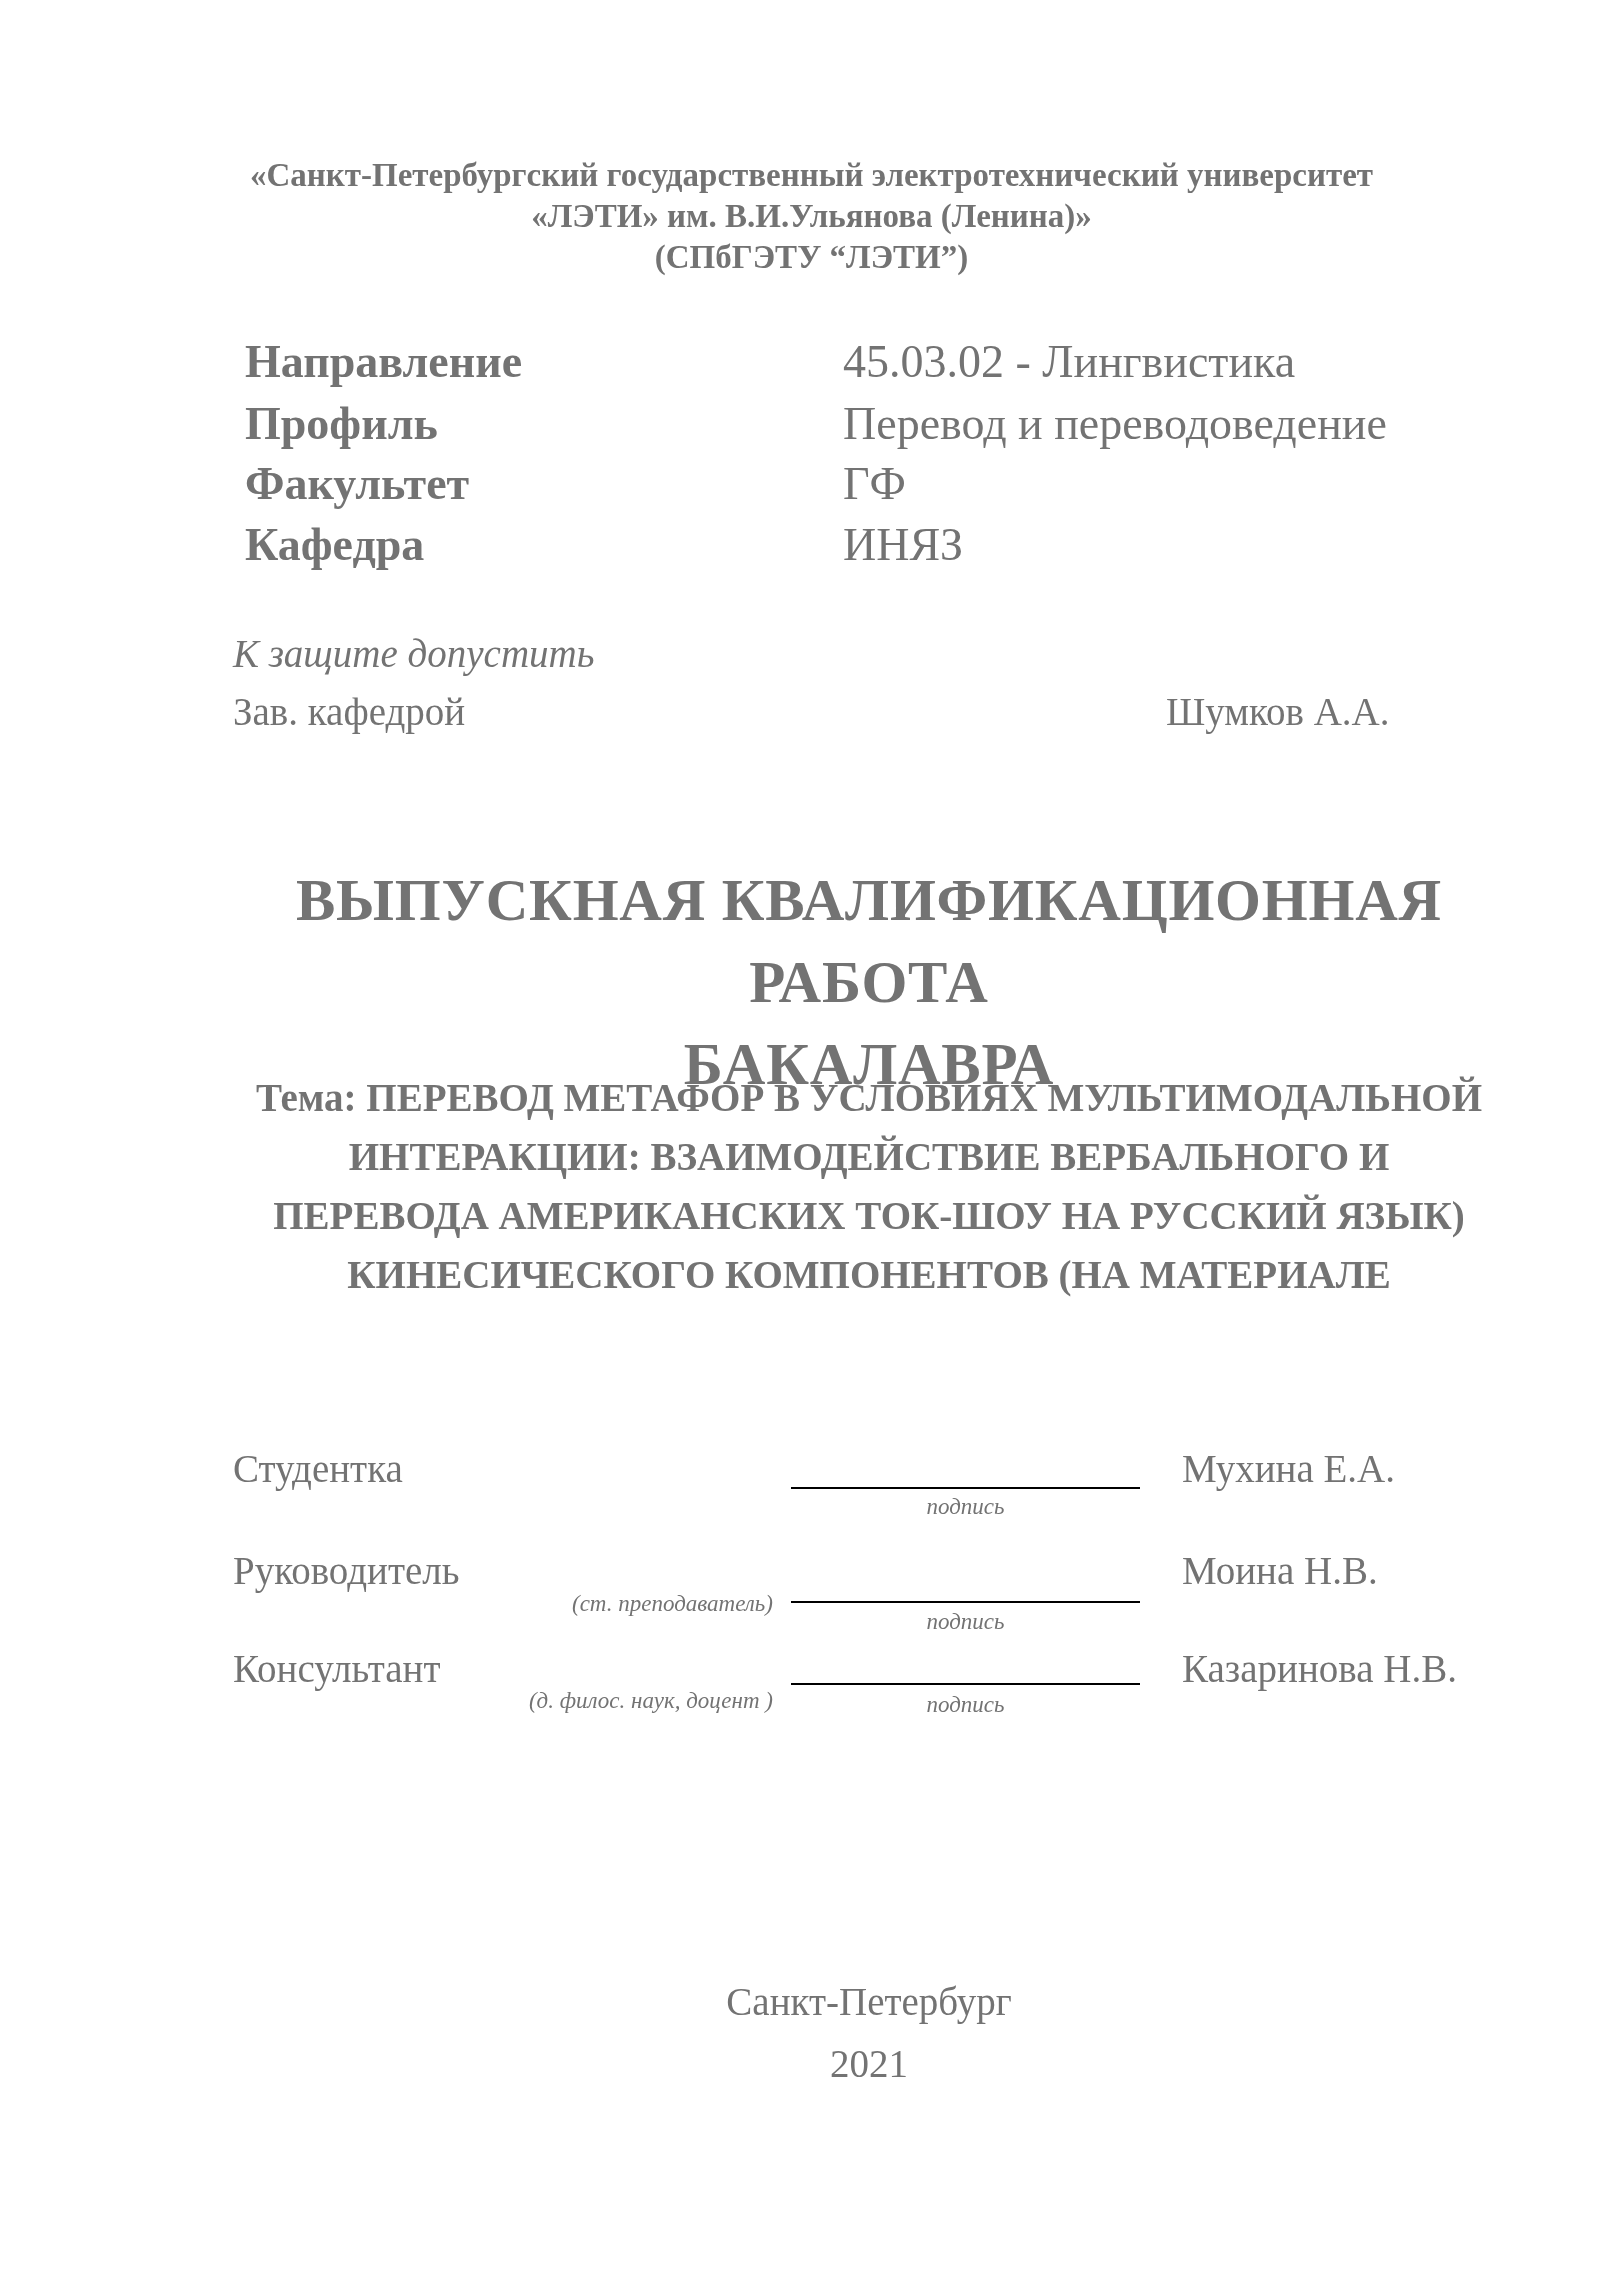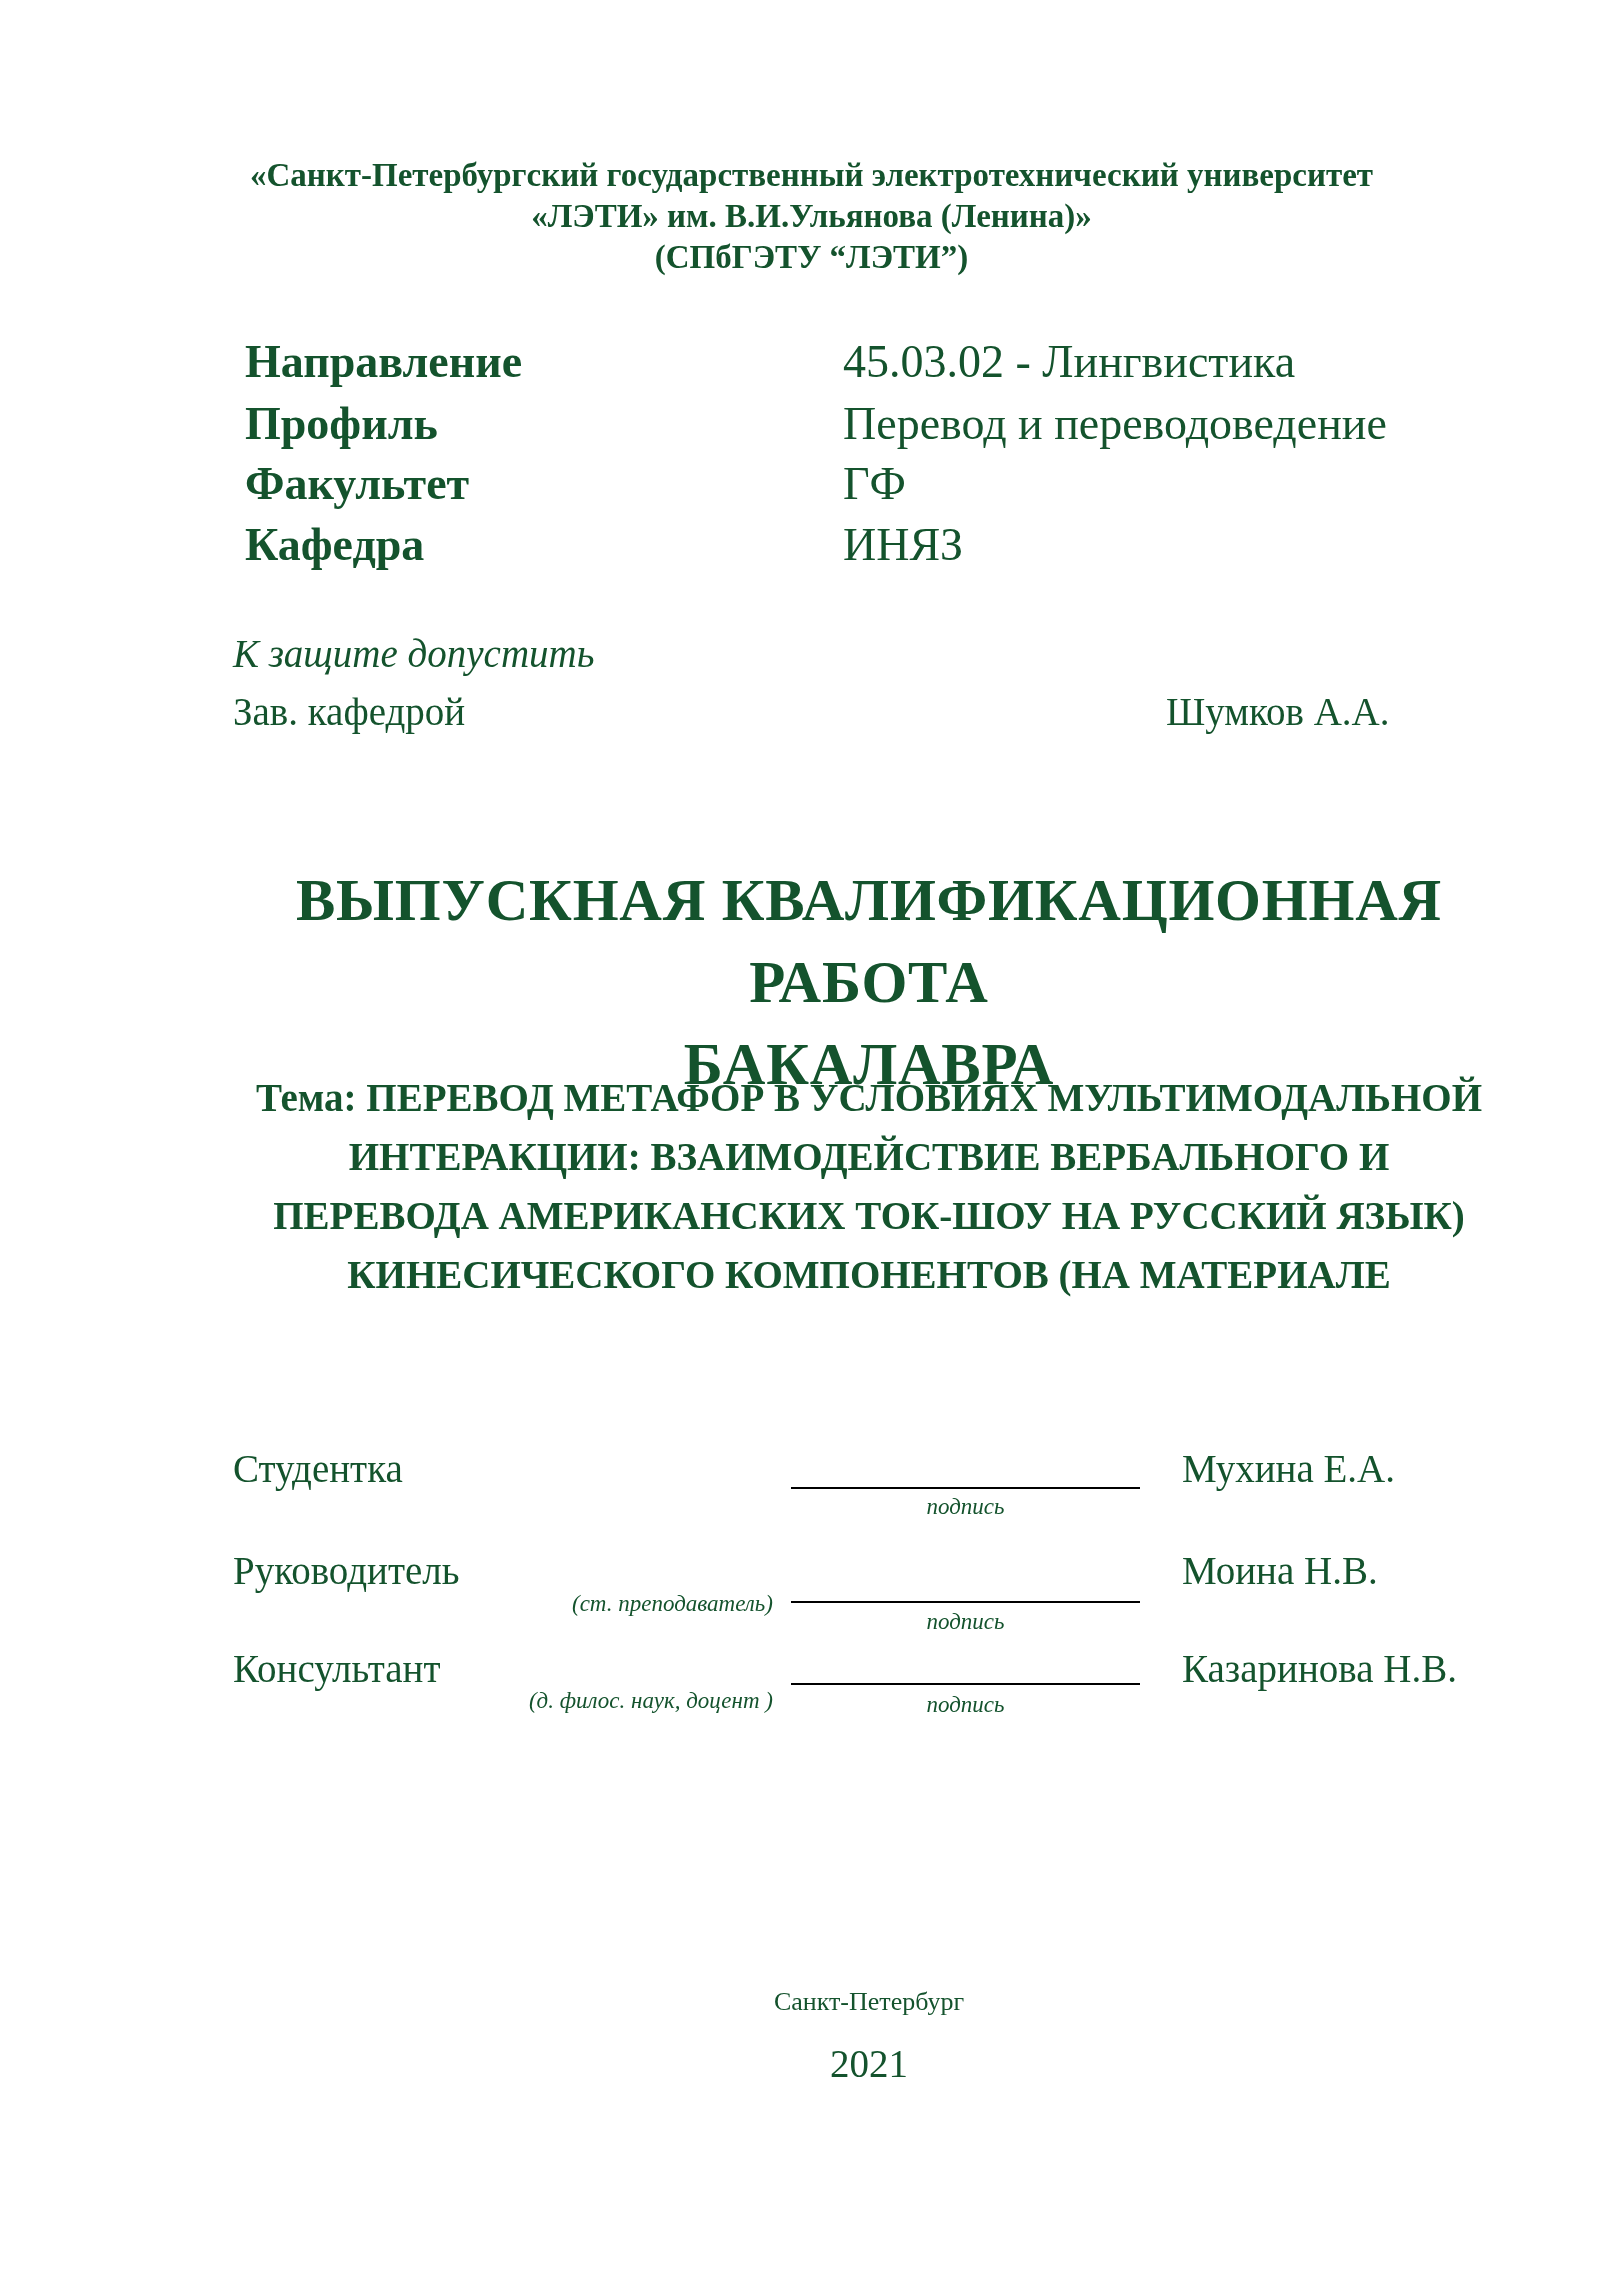--- a/index.html
+++ b/index.html
@@ -5,21 +5,21 @@
   html, body {
     margin: 0;
     padding: 0;
     background: #ffffff;
   }
   .page {
     position: relative;
     width: 1623px;
     height: 2295px;
     background: #ffffff;
-    color: #14532d;
+    color: #737373;
     font-family: "Liberation Serif", "DejaVu Serif", serif;
     overflow: hidden;
   }
   .abs { position: absolute; }
 
   
   .center-page { left: 0; width: 1623px; text-align: center; }
   .center-col  { left: 233px; width: 1272px; text-align: center; }
 
   
@@ -62,21 +62,21 @@
   .sigrow-1 { top: 1551px; }
   .sigrow-1 .squal { top: 39px; }
   .sigrow-1 .sline { top: 50px; }
   .sigrow-1 .scap  { top: 57px; }
   .sigrow-2 { top: 1649px; }
   .sigrow-2 .squal { top: 38px; }
   .sigrow-2 .sline { top: 34px; }
   .sigrow-2 .scap  { top: 42px; }
 
   
-  .footer-city { top: 1981px; font-size: 26px; line-height: 41px; }
+  .footer-city { top: 1981px; font-size: 39px; line-height: 41px; }
   .footer-year { top: 2043px; font-size: 39px; line-height: 41px; }
 </style>
 </head>
 <body>
 
 <div class="page">
 
   <div class="abs center-page uni-header">
     <div>«Санкт-Петербургский государственный электротехнический университет</div>
     <div>«ЛЭТИ» им. В.И.Ульянова (Ленина)»</div>

